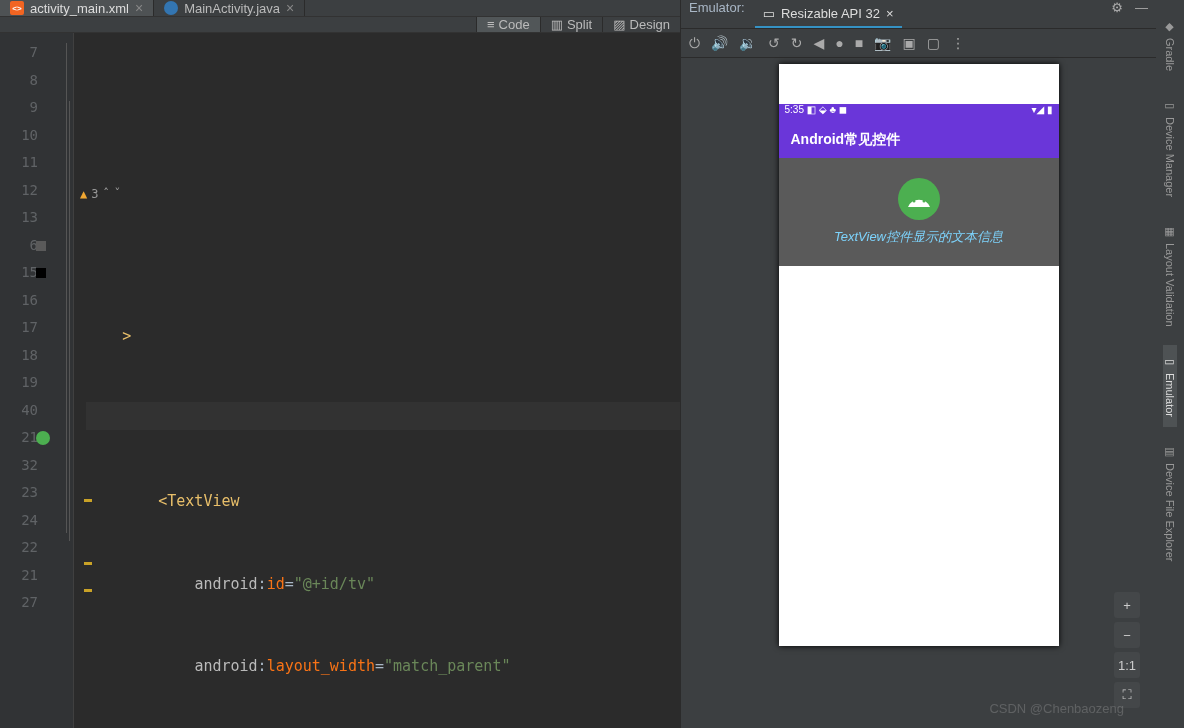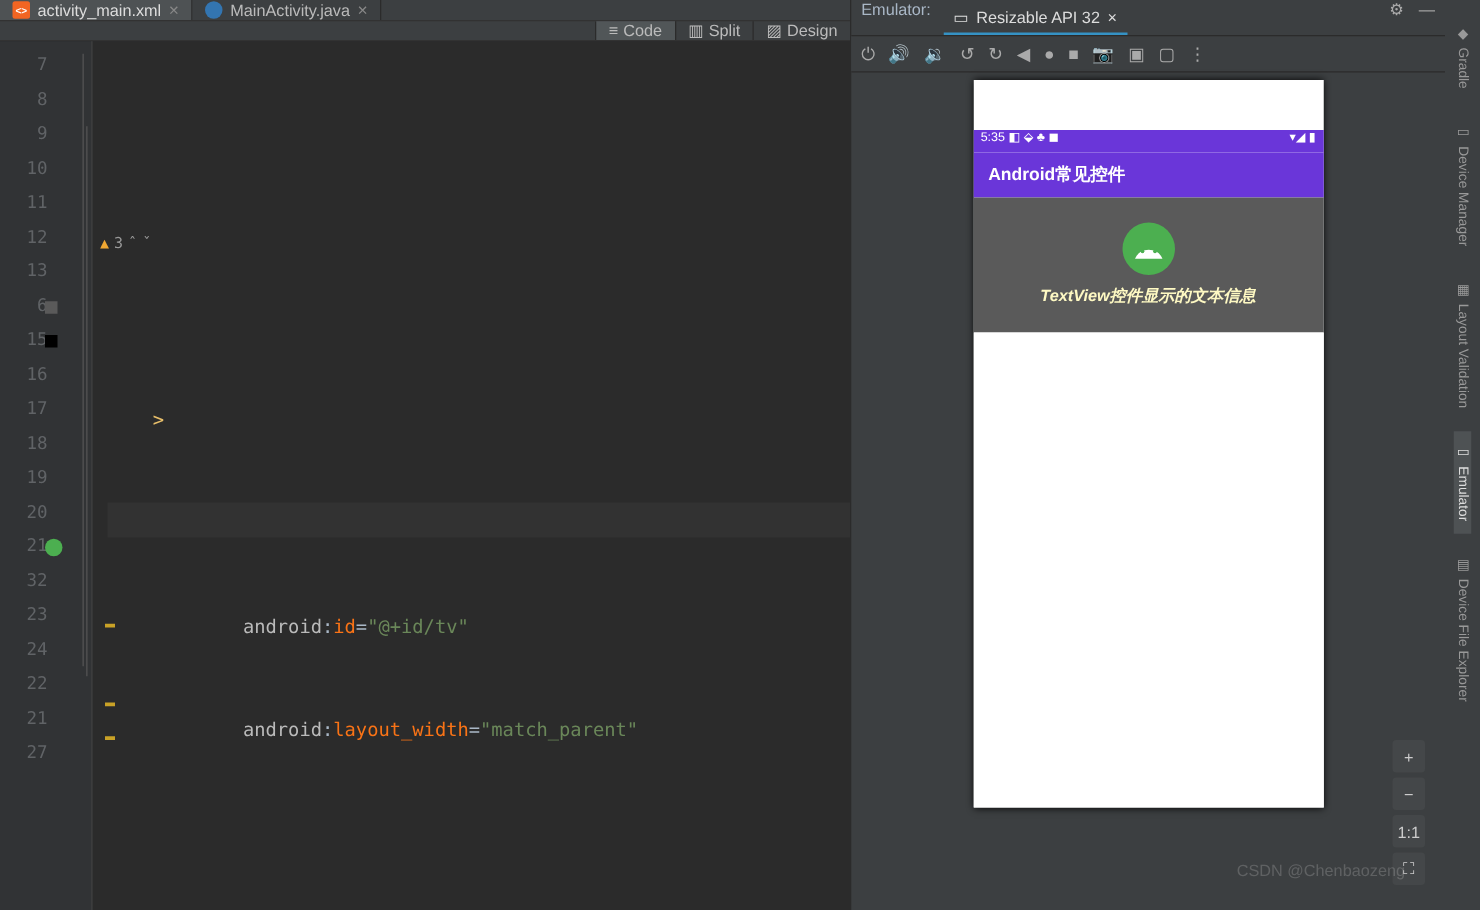--- a/index.html
+++ b/index.html
@@ -38,29 +38,29 @@
 .emu-tab { display: flex; align-items: center; gap: 6px; padding: 0 8px; height: 100%; color: #bbb; }
 .emu-tab.sel { border-bottom: 2px solid #3592c4; color: #ddd; }
 .emu-head-right { margin-left: auto; display: flex; gap: 12px; color: #aaa; }
 .emu-toolbar { display: flex; align-items: center; height: 30px; padding: 0 8px; gap: 11px; color: #aaa; background: #3c3f41; border-top: 1px solid #2b2b2b; border-bottom: 1px solid #2b2b2b; }
 .emu-toolbar span { cursor: pointer; font-size: 14px; }
 .device { margin: 6px auto 0; width: 280px; background: #fff; box-shadow: 0 0 6px #000; }
 .dev-status { background: #6a36d9; height: 18px; display: flex; align-items: flex-start; justify-content: space-between; padding: 0 6px; color: #fff; font-size: 10px; margin-top: 40px; }
 .dev-appbar { background: #6a36d9; height: 36px; display: flex; align-items: center; padding: 0 12px; color: #fff; font-weight: bold; font-size: 14px; }
 .dev-body { background: #5a5a5a; padding: 20px 0; text-align: center; }
 .dev-launcher { width: 42px; height: 42px; background: #4caf50; border-radius: 50%; margin: 0 auto 8px; display: flex; justify-content: center; align-items: center; overflow: hidden; }
-.dev-text { color: #fef9c3; font-style: italic; font-size: 13px; font-family: sans-serif; font-weight: bold; }
+.dev-text { color: #7dd3fc; font-style: italic; font-size: 13px; font-family: sans-serif; }
 .dev-white { height: 380px; background: #fff; }
 .zoom-ctrl { position: absolute; right: 44px; bottom: 20px; display: flex; flex-direction: column; gap: 4px; }
 .zoom-btn { width: 26px; height: 26px; background: #444749; color: #ccc; display: flex; justify-content: center; align-items: center; border-radius: 3px; font-size: 13px; cursor: pointer; }
 .sidebar-r { width: 28px; background: #3c3f41; display: flex; flex-direction: column; align-items: center; padding-top: 10px; gap: 8px; }
 .side-item { writing-mode: vertical-rl; color: #999; font-size: 11px; padding: 10px 0; cursor: pointer; display: flex; align-items: center; gap: 4px; }
 .side-item.active { background: #4e5254; color: #ddd; }
 .side-ico { width: 14px; height: 14px; display: inline-block; }
-.watermark { position: absolute; right: 60px; bottom: 24px; color: rgba(200,200,200,.25); font-size: 13px; }
+.watermark { position: absolute; right: 60px; bottom: 12px; color: rgba(200,200,200,.25); font-size: 13px; }
 </style>
 </head>
 <body>
 
 <div class="root">
 <div class="main-area">
   <div class="tabs">
     <div class="tab active">
       <span class="tab-icon-xml">&lt;&gt;</span>
       <span>activity_main.xml</span>
@@ -94,39 +94,40 @@
           <div>10</div>
           <div>11</div>
           <div>12</div>
           <div>13</div>
       <div><span>6</span><span class="mark-sq" style="top:9px;background:#5a5a5a"></span></div>
       <div><span>15</span><span class="mark-sq" style="top:9px;background:#000"></span></div>
       <div>16</div>
           <div>17</div>
           <div>18</div>
           <div>19</div>
-          <div>20</div>
+          <div>40</div>
       <div><span>21</span><span class="icon-circle" style="top:7px"></span></div>
       <div>32</div>
           <div>23</div>
           <div>24</div>
           <div>22</div>
           <div>21</div>
           <div>27</div>
     </div>
     <div class="fold-col">
       <div class="fold-line" style="top:10px;height:490px"></div>
       <div class="fold-line" style="top:68px;height:440px;left:9px"></div>
     </div>
     <div class="code">
       <div class="ln-hl" style="top:308px"></div>
       <div class="warn-bar"><span class="warn-ico">▲</span><span>3</span><span>ˆ</span><span>ˇ</span></div>
       <div class="ymk" style="top:240px"></div><div class="ymk" style="top:300px"></div><div class="ymk" style="top:324px"></div>
       <div>    <span class="kw">&gt;</span></div>
       <div> </div>
+      <div>        <span class="kw">&lt;TextView</span></div>
       <div>            <span class="attr-ns">android</span><span class="op">:</span><span class="attr-name">id</span><span class="op">=</span><span class="str">"@+id/tv"</span></div>
       <div>            <span class="attr-ns">android</span><span class="op">:</span><span class="attr-name">layout_width</span><span class="op">=</span><span class="str">"match_parent"</span></div>
       
       
       
       
       
       
       
       

